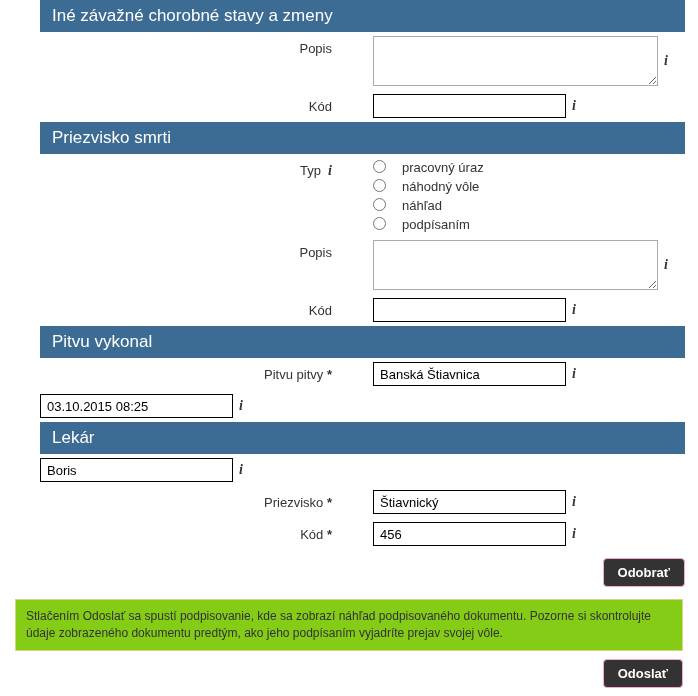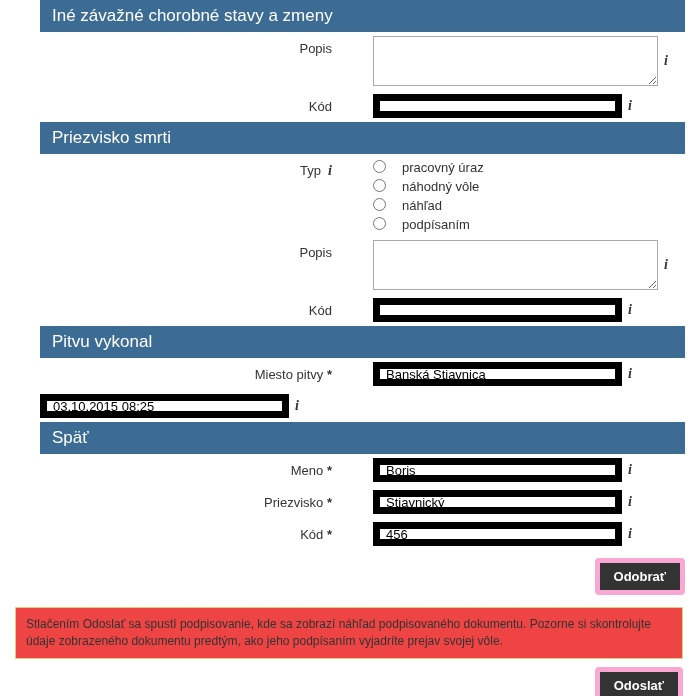--- a/index.html
+++ b/index.html
@@ -37,24 +37,24 @@
       padding-top: 5px;
       font-size: 13px;
     }
     .input-col {
       flex: 1;
       display: flex;
       align-items: center;
       gap: 6px;
     }
     .text-input {
-      border: 7px solid #000000;
+      border: 1px solid #000000;
       padding: 4px 6px;
       font-size: 13px;
-      width: 249px;
+      width: 193px;
       height: 24px;
       font-family: Arial, Helvetica, sans-serif;
     }
     .textarea-input {
       border: 1px solid #aaa;
       padding: 4px 6px;
       font-size: 13px;
       width: 285px;
       height: 50px;
       resize: both;
@@ -78,21 +78,21 @@
       display: flex;
       align-items: flex-end;
       gap: 16px;
     }
     .radio-row input[type=radio] {
       margin: 2px 0;
     }
     .btn-dark {
       background: #333;
       color: #fff;
-      border: 5px solid #f9a8d4;
+      border: 1px solid #f9a8d4;
       border-radius: 4px;
       padding: 6px 14px;
       font-size: 13px;
       font-weight: bold;
       cursor: pointer;
     }
     .btn-row-right {
       display: flex;
       justify-content: flex-end;
       padding: 8px 0;
@@ -100,21 +100,21 @@
     .step-line {
       margin: 10px 15px 6px 15px;
       display: flex;
       justify-content: space-between;
       align-items: center;
       font-weight: bold;
       font-size: 13px;
     }
     .notice-box {
       margin: 4px 15px;
-      background: #ef4444;
+      background: #84cc16;
       border: 1px solid #d6d28a;
       padding: 8px 10px;
       font-size: 12px;
       line-height: 1.4;
       color: #333;
     }
     .bottom-row {
       display: flex;
       justify-content: flex-end;
       margin: 8px 15px;
@@ -190,43 +190,39 @@
       <div class="input-col">
         <input type="text" class="text-input" value="" style="">
         <span class="info-icon">i</span>
       </div>
     </div>
 
     <div class="section-header">Pitvu vykonal</div>
 
     <div class="form-row">
       <div class="label-col">
-        <span>Miesto pitvy</span>
+        <span>Pitvu pitvy</span>
         <span class="req-star">*</span>
       </div>
       <div class="input-col">
         <input type="text" class="text-input" value="Banská Štiavnica" style="">
         <span class="info-icon">i</span>
       </div>
     </div>
 
     <div class="form-row">
       <div class="input-col">
         <input type="text" class="text-input" value="03.10.2015 08:25" style="">
         <span class="info-icon">i</span>
       </div>
     </div>
 
-    <div class="section-header">Späť</div>
-
-    <div class="form-row">
-      <div class="label-col">
-        <span>Meno</span>
-        <span class="req-star">*</span>
-      </div>
+    <div class="section-header">Lekár</div>
+
+    <div class="form-row">
       <div class="input-col">
         <input type="text" class="text-input" value="Boris" style="">
         <span class="info-icon">i</span>
       </div>
     </div>
 
     <div class="form-row">
       <div class="label-col">
         <span>Priezvisko</span>
         <span class="req-star">*</span>

